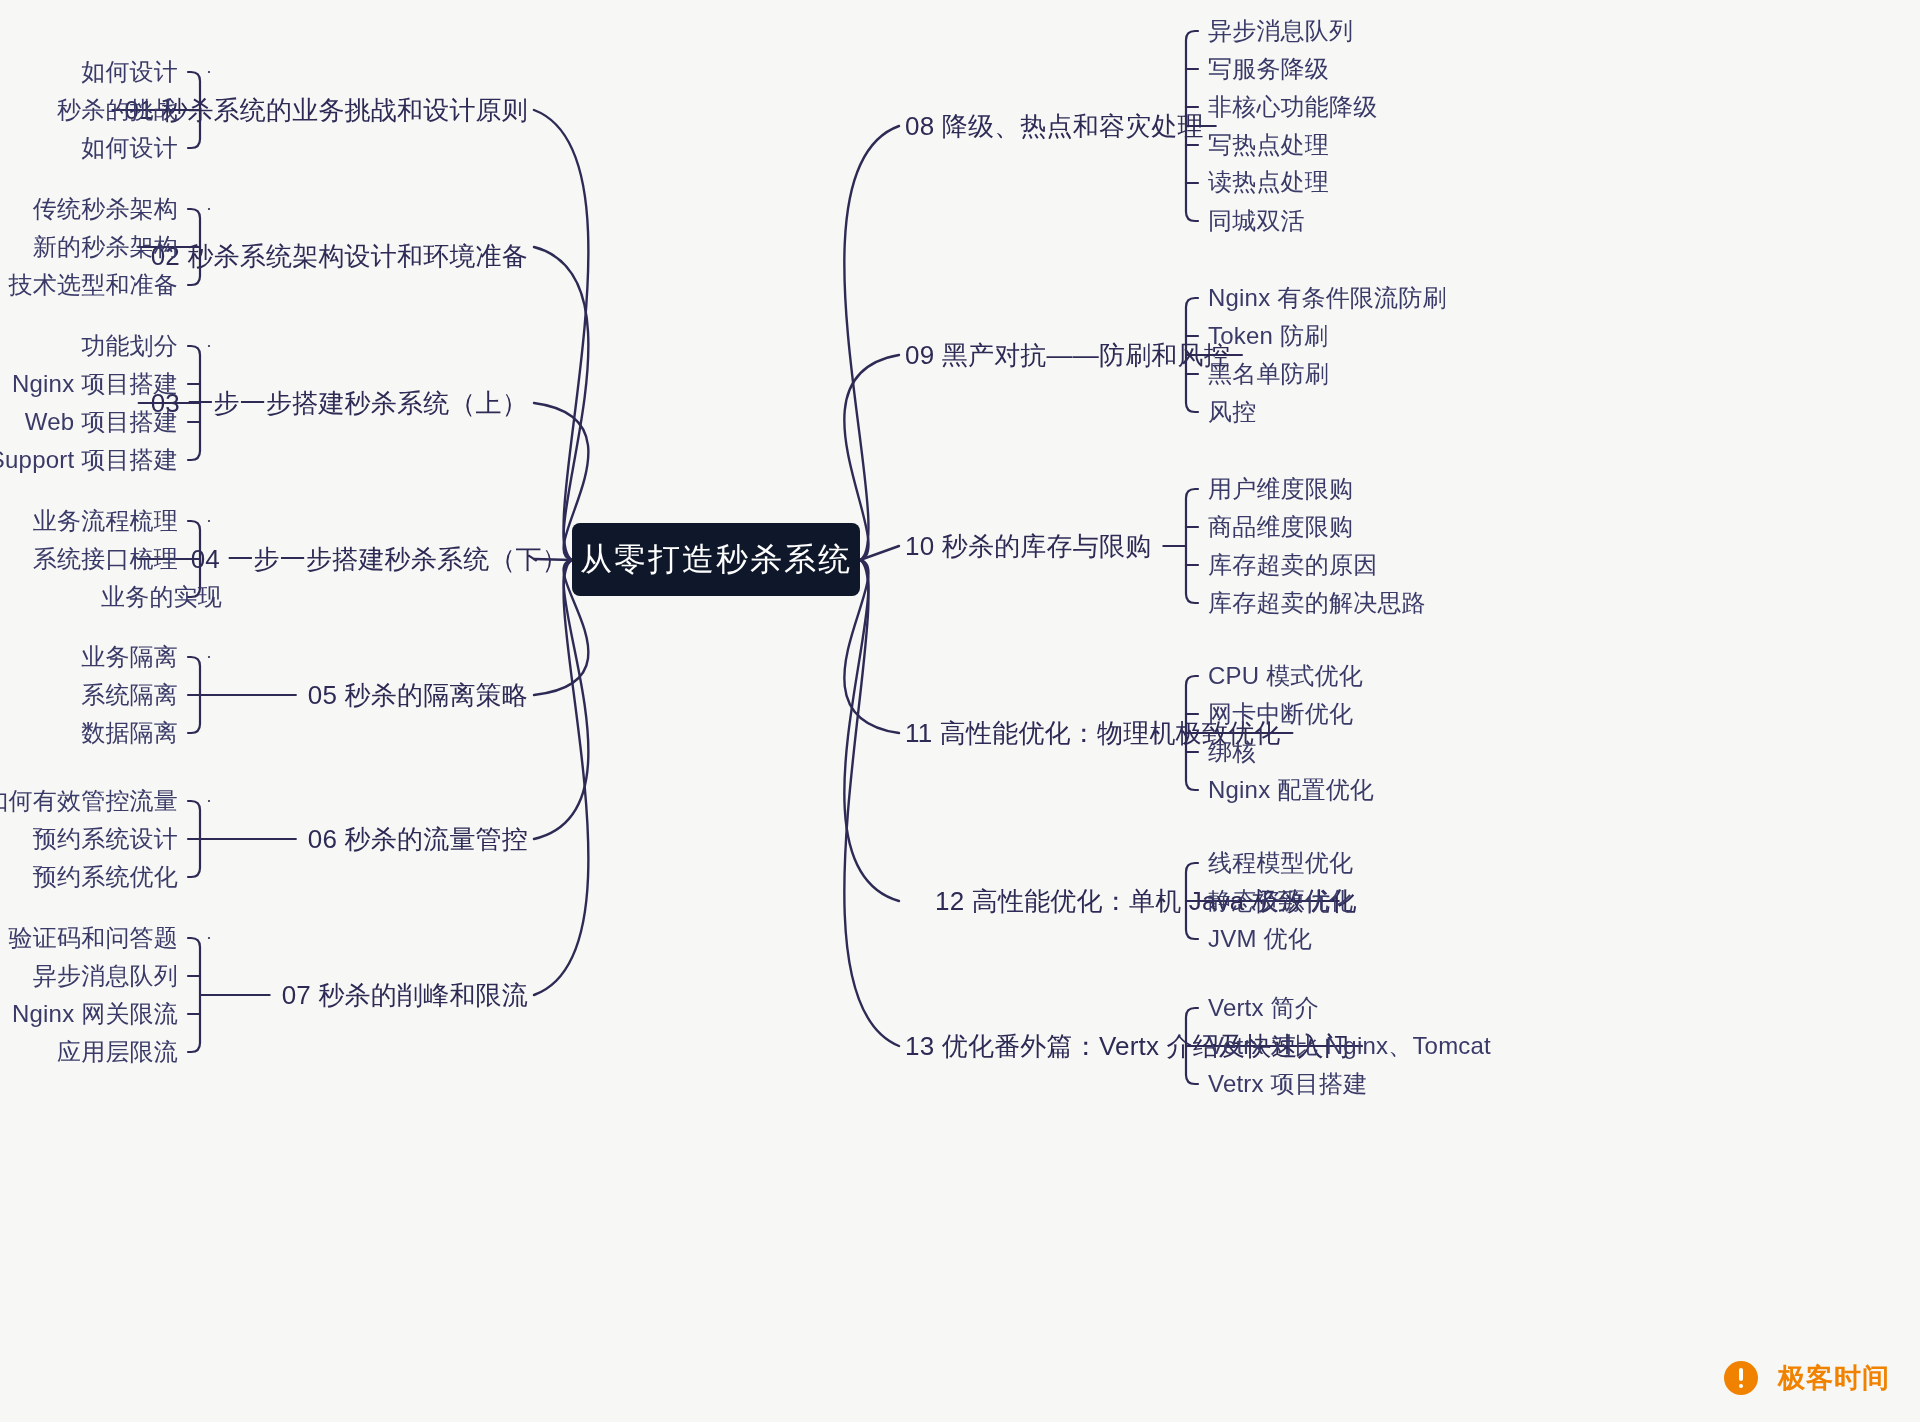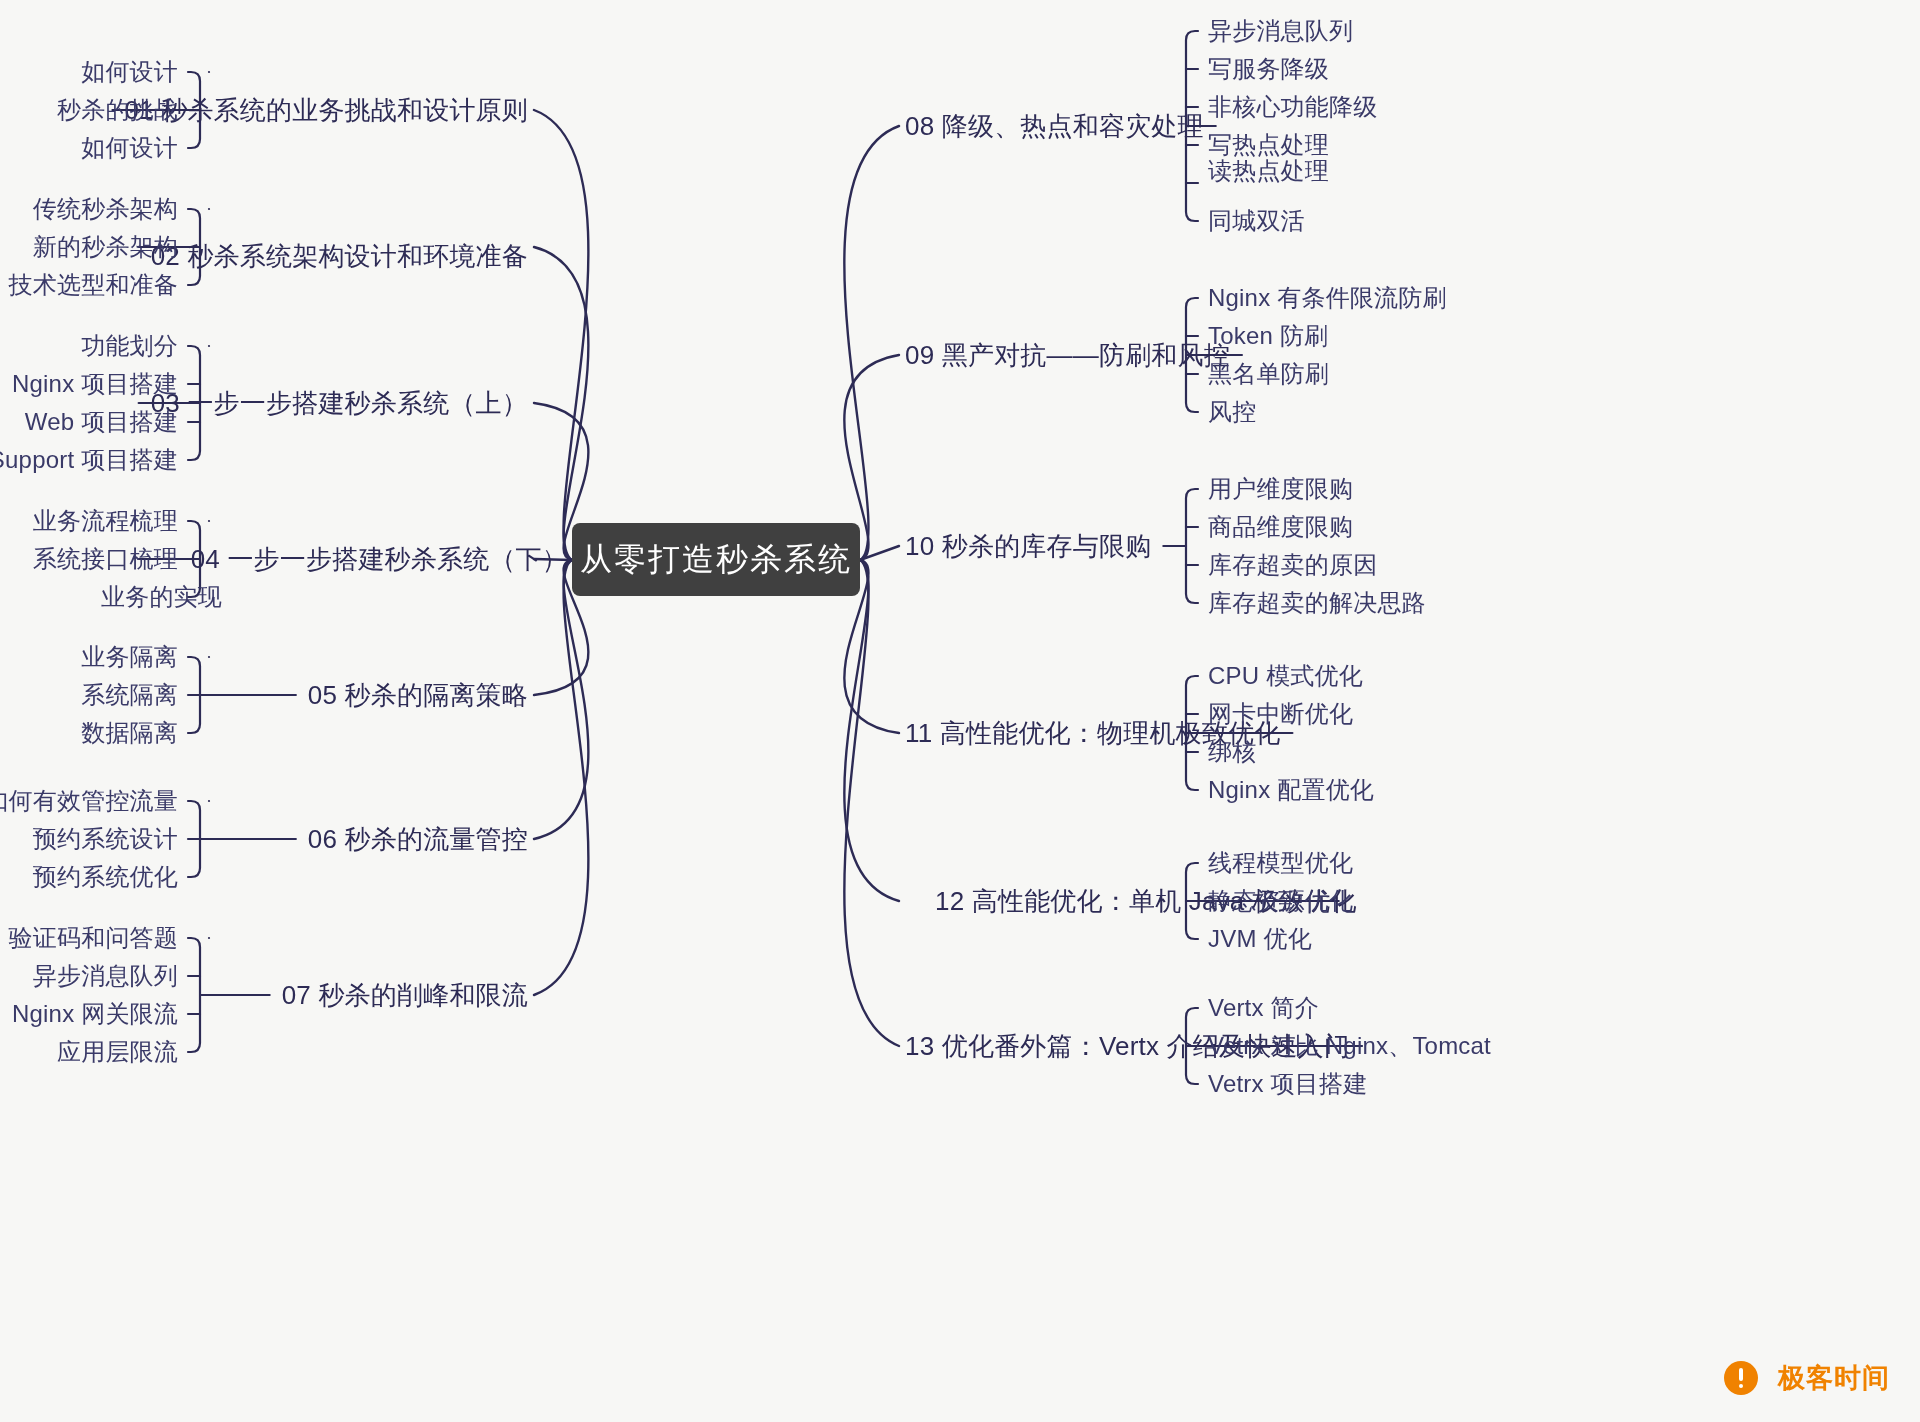--- a/index.html
+++ b/index.html
@@ -38,21 +38,21 @@
   .lvl2 {
     font-size: 24px;
     color: #3a3a68;
     letter-spacing: 0.2px;
   }
   .anchor-left  { transform: translateY(-50%); }
   .anchor-right { transform: translate(-100%, -50%); }
 
   #root-node {
     position: absolute;
-    background: #404040;
+    background: #0f172a;
     color: #ffffff;
     border-radius: 8px;
     font-size: 32px;
     letter-spacing: 2px;
     display: flex;
     align-items: center;
     justify-content: center;
     left: 572px;
     top: 523px;
     width: 288px;
@@ -204,21 +204,21 @@
       <div class="node lvl1 anchor-right" style="left: 528px; top: 995px;"><span>07 秒杀的削峰和限流</span></div>
       <div class="node lvl2 anchor-right" style="left: 178px; top: 938px;"><span>验证码和问答题</span></div>
       <div class="node lvl2 anchor-right" style="left: 178px; top: 976px;"><span>异步消息队列</span></div>
       <div class="node lvl2 anchor-right" style="left: 178px; top: 1014px;"><span>Nginx 网关限流</span></div>
       <div class="node lvl2 anchor-right" style="left: 178px; top: 1052px;"><span>应用层限流</span></div>
       <div class="node lvl1 anchor-left" style="left: 905px; top: 126px;"><span>08 降级、热点和容灾处理</span></div>
       <div class="node lvl2 anchor-left" style="left: 1208px; top: 31px;"><span>异步消息队列</span></div>
       <div class="node lvl2 anchor-left" style="left: 1208px; top: 69px;"><span>写服务降级</span></div>
       <div class="node lvl2 anchor-left" style="left: 1208px; top: 107px;"><span>非核心功能降级</span></div>
       <div class="node lvl2 anchor-left" style="left: 1208px; top: 145px;"><span>写热点处理</span></div>
-      <div class="node lvl2 anchor-left" style="left: 1208px; top: 171px;"><span>读热点处理</span></div>
+      <div class="node lvl2 anchor-left" style="left: 1208px; top: 182px;"><span>读热点处理</span></div>
       <div class="node lvl2 anchor-left" style="left: 1208px; top: 221px;"><span>同城双活</span></div>
       <div class="node lvl1 anchor-left" style="left: 905px; top: 355px;"><span>09 黑产对抗——防刷和风控</span></div>
       <div class="node lvl2 anchor-left" style="left: 1208px; top: 298px;"><span>Nginx 有条件限流防刷</span></div>
       <div class="node lvl2 anchor-left" style="left: 1208px; top: 336px;"><span>Token 防刷</span></div>
       <div class="node lvl2 anchor-left" style="left: 1208px; top: 374px;"><span>黑名单防刷</span></div>
       <div class="node lvl2 anchor-left" style="left: 1208px; top: 412px;"><span>风控</span></div>
       <div class="node lvl1 anchor-left" style="left: 905px; top: 546px;"><span>10 秒杀的库存与限购</span></div>
       <div class="node lvl2 anchor-left" style="left: 1208px; top: 489px;"><span>用户维度限购</span></div>
       <div class="node lvl2 anchor-left" style="left: 1208px; top: 527px;"><span>商品维度限购</span></div>
       <div class="node lvl2 anchor-left" style="left: 1208px; top: 565px;"><span>库存超卖的原因</span></div>

